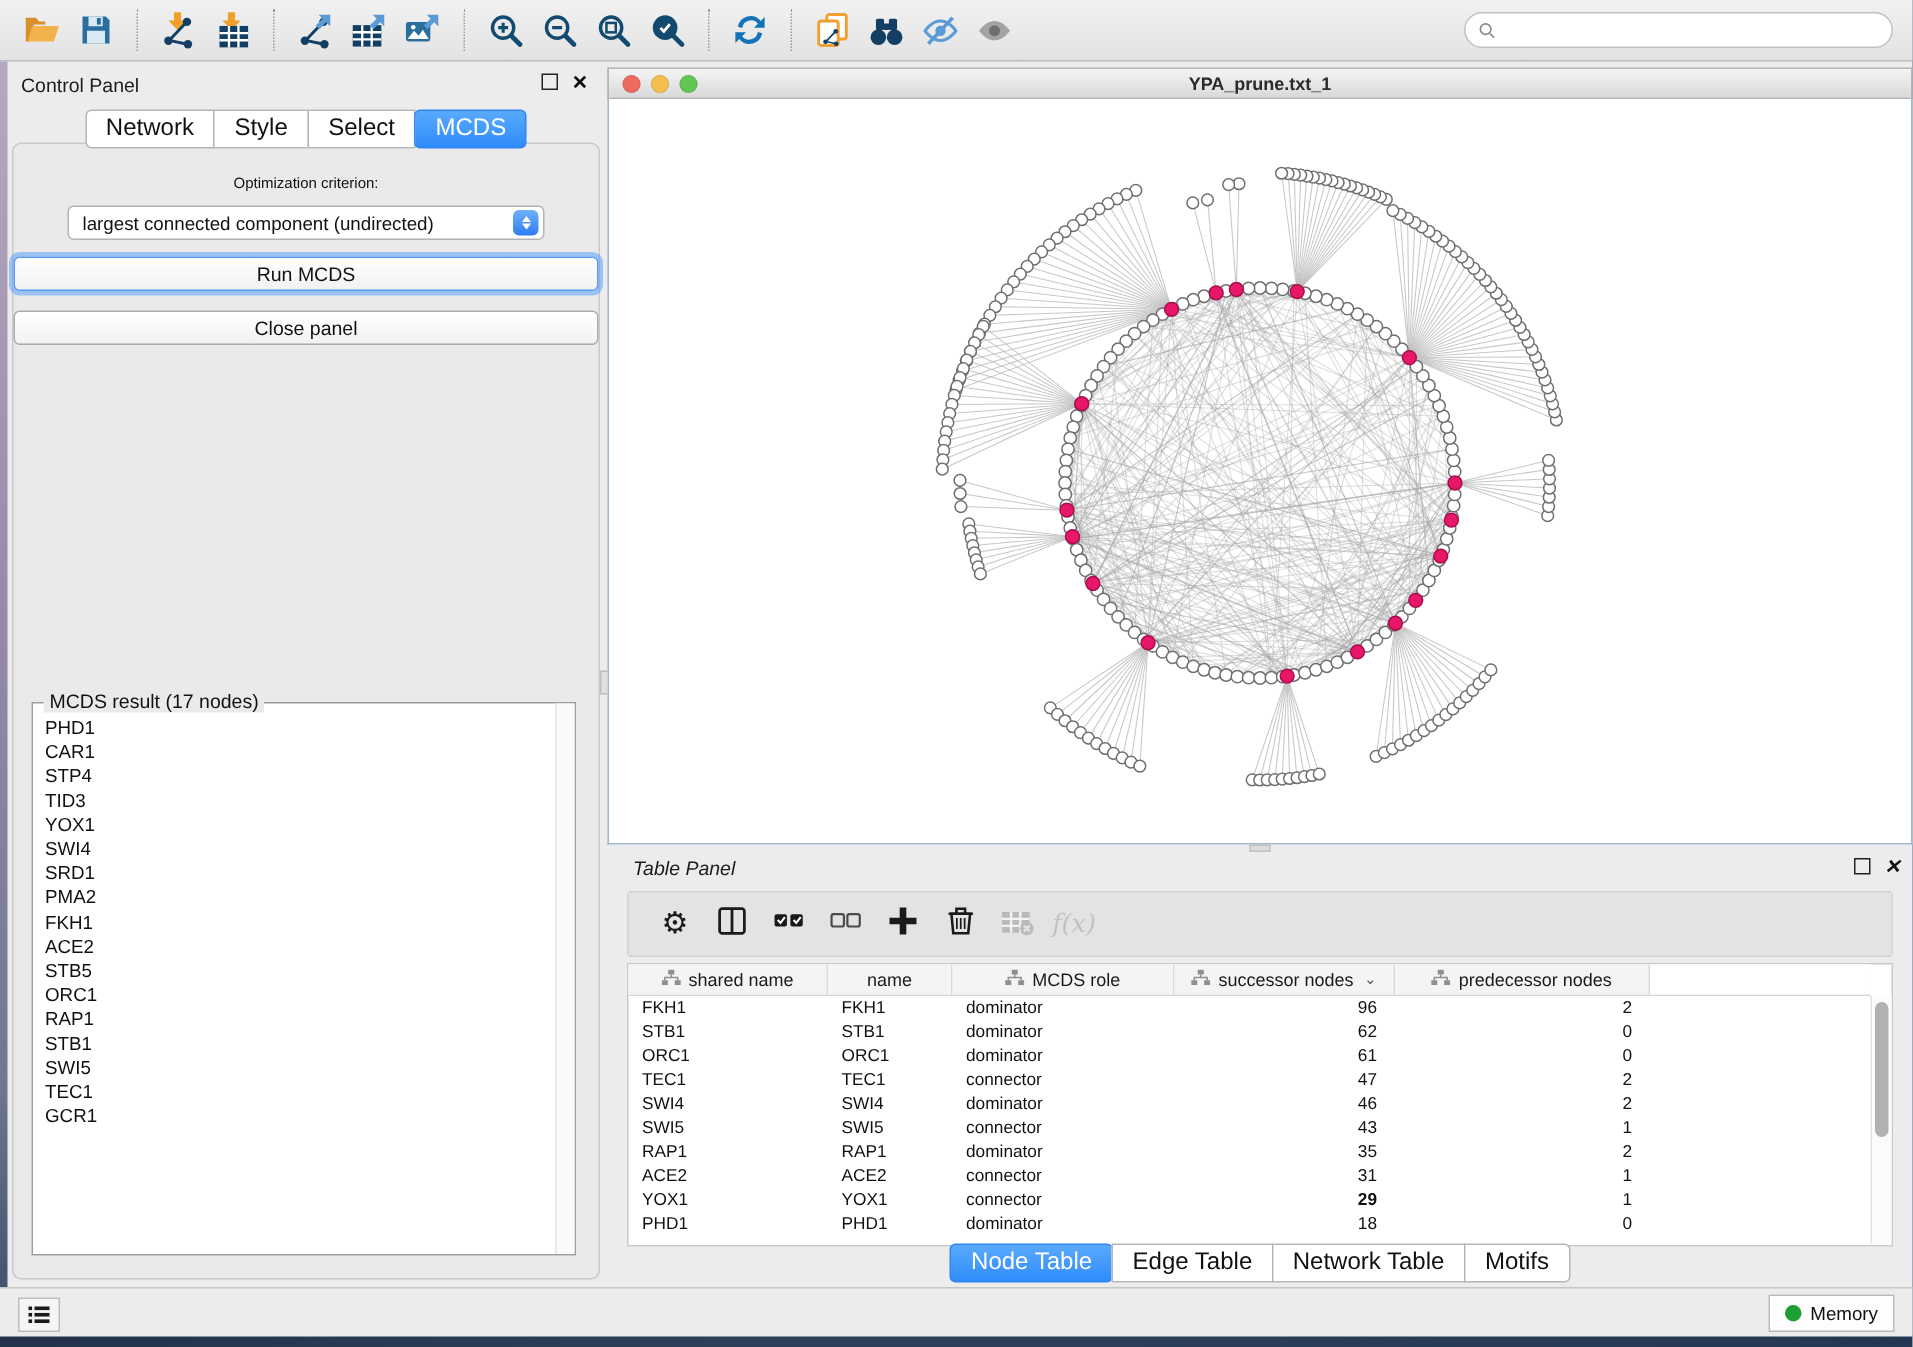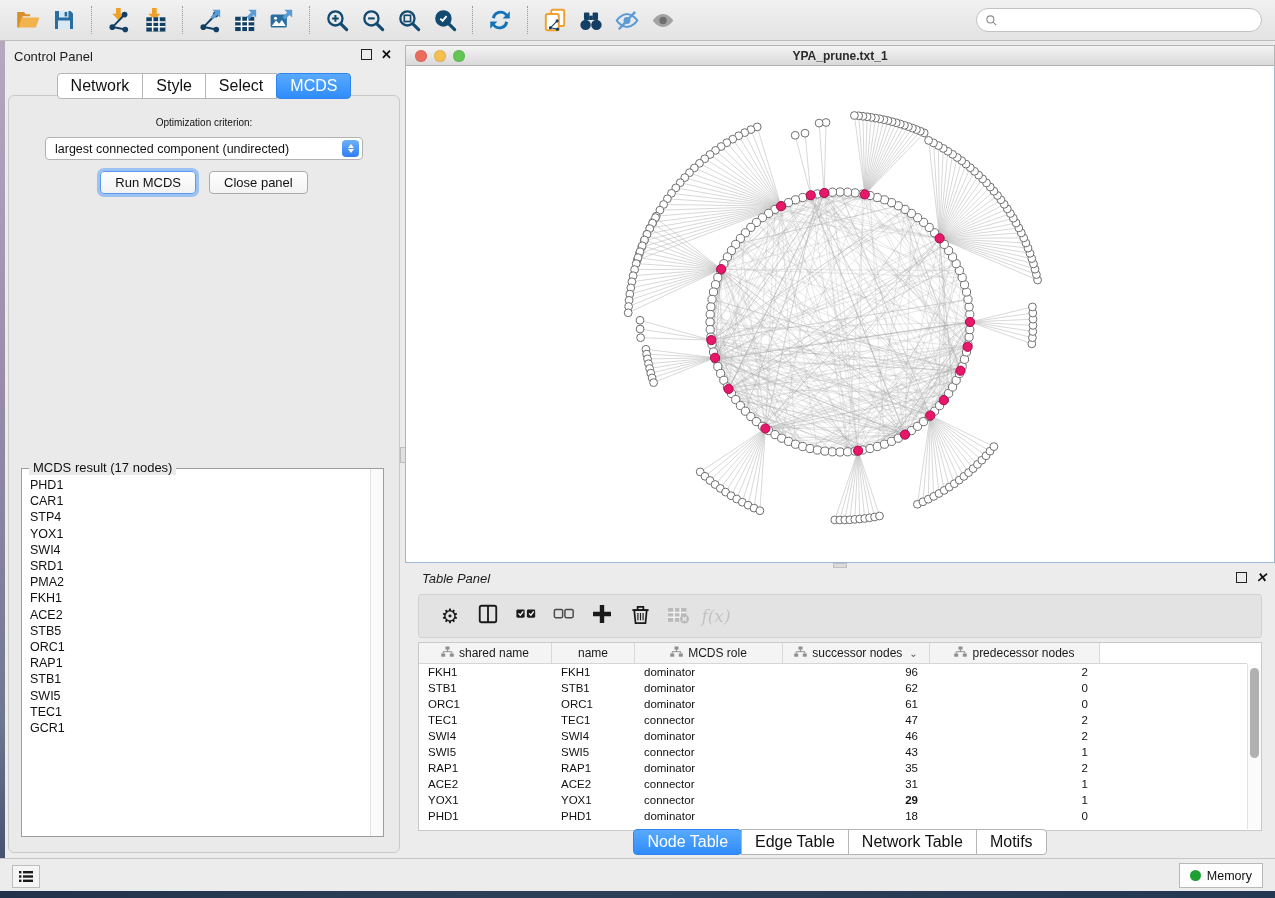--- a/index.html
+++ b/index.html
@@ -43,21 +43,21 @@
     border:1px solid #c9c9c9;border-radius:6px;}
   .cp-criterion-label{position:absolute;left:0;right:0;top:21px;text-align:center;font-size:10px;color:#111;}
   .cp-select{position:absolute;left:36px;right:36px;top:41px;height:23px;background:#fff;
     border:1px solid #b3b3b3;border-radius:4px;display:flex;align-items:center;box-sizing:border-box;}
   .cp-select .sel-text{flex:1;font-size:12.5px;color:#111;padding-left:9px;white-space:nowrap;overflow:hidden;}
   .sel-stepper{width:17px;height:17px;margin-right:3px;border-radius:4px;
     background:linear-gradient(#6eb1f9,#2e7df4);display:flex;flex-direction:column;align-items:center;justify-content:center;gap:1px;}
   .sel-stepper span{display:block;width:0;height:0;border-left:3.5px solid transparent;border-right:3.5px solid transparent;}
   .sel-up{border-bottom:4px solid #fff;}
   .sel-down{border-top:4px solid #fff;}
-  .cp-buttons{position:absolute;left:0;right:0;top:75px;display:flex;justify-content:center;gap:13px;}
+  .cp-buttons{position:absolute;left:0;right:0;top:75px;display:flex;justify-content:center;gap:13px;flex-direction:column;}
   .btn{background:linear-gradient(#ffffff,#f2f2f2);border:1px solid #ababab;border-radius:4px;
     font-size:13px;color:#111;padding:3px 14px;cursor:default;font-family:"Liberation Sans",sans-serif;}
   .btn.focused{box-shadow:0 0 0 3px rgba(90,160,250,.55);border-color:#5a9bf0;}
   .result-group{position:absolute;left:12px;right:15px;top:372px;bottom:15px;border:1px solid #9d9d9d;background:#fff;}
   .result-legend{position:absolute;top:-9px;left:7px;background:#eaeaea;padding:0 4px;font-size:13px;color:#111;}
   .result-list{position:absolute;left:1px;right:13px;top:1px;bottom:1px;overflow:hidden;padding:7px 0 0 7px;}
   .result-item{font-size:12.5px;line-height:16.2px;color:#111;}
   .result-scroll{position:absolute;right:0;top:0;bottom:0;width:12px;background:#fafafa;border-left:1px solid #e3e3e3;}
   
   .v-splitter{position:absolute;left:400px;top:45px;width:6px;height:813px;}
@@ -324,20 +324,21 @@
       <div class="cp-buttons">
         <button class="btn focused">Run MCDS</button>
         <button class="btn">Close panel</button>
       </div>
       <div class="result-group">
         <span class="result-legend">MCDS result (17 nodes)</span>
         <div class="result-list" id="result-list">
             <div class="result-item">PHD1</div>
             <div class="result-item">CAR1</div>
             <div class="result-item">STP4</div>
+            <div class="result-item">TID3</div>
             <div class="result-item">YOX1</div>
             <div class="result-item">SWI4</div>
             <div class="result-item">SRD1</div>
             <div class="result-item">PMA2</div>
             <div class="result-item">FKH1</div>
             <div class="result-item">ACE2</div>
             <div class="result-item">STB5</div>
             <div class="result-item">ORC1</div>
             <div class="result-item">RAP1</div>
             <div class="result-item">STB1</div>

